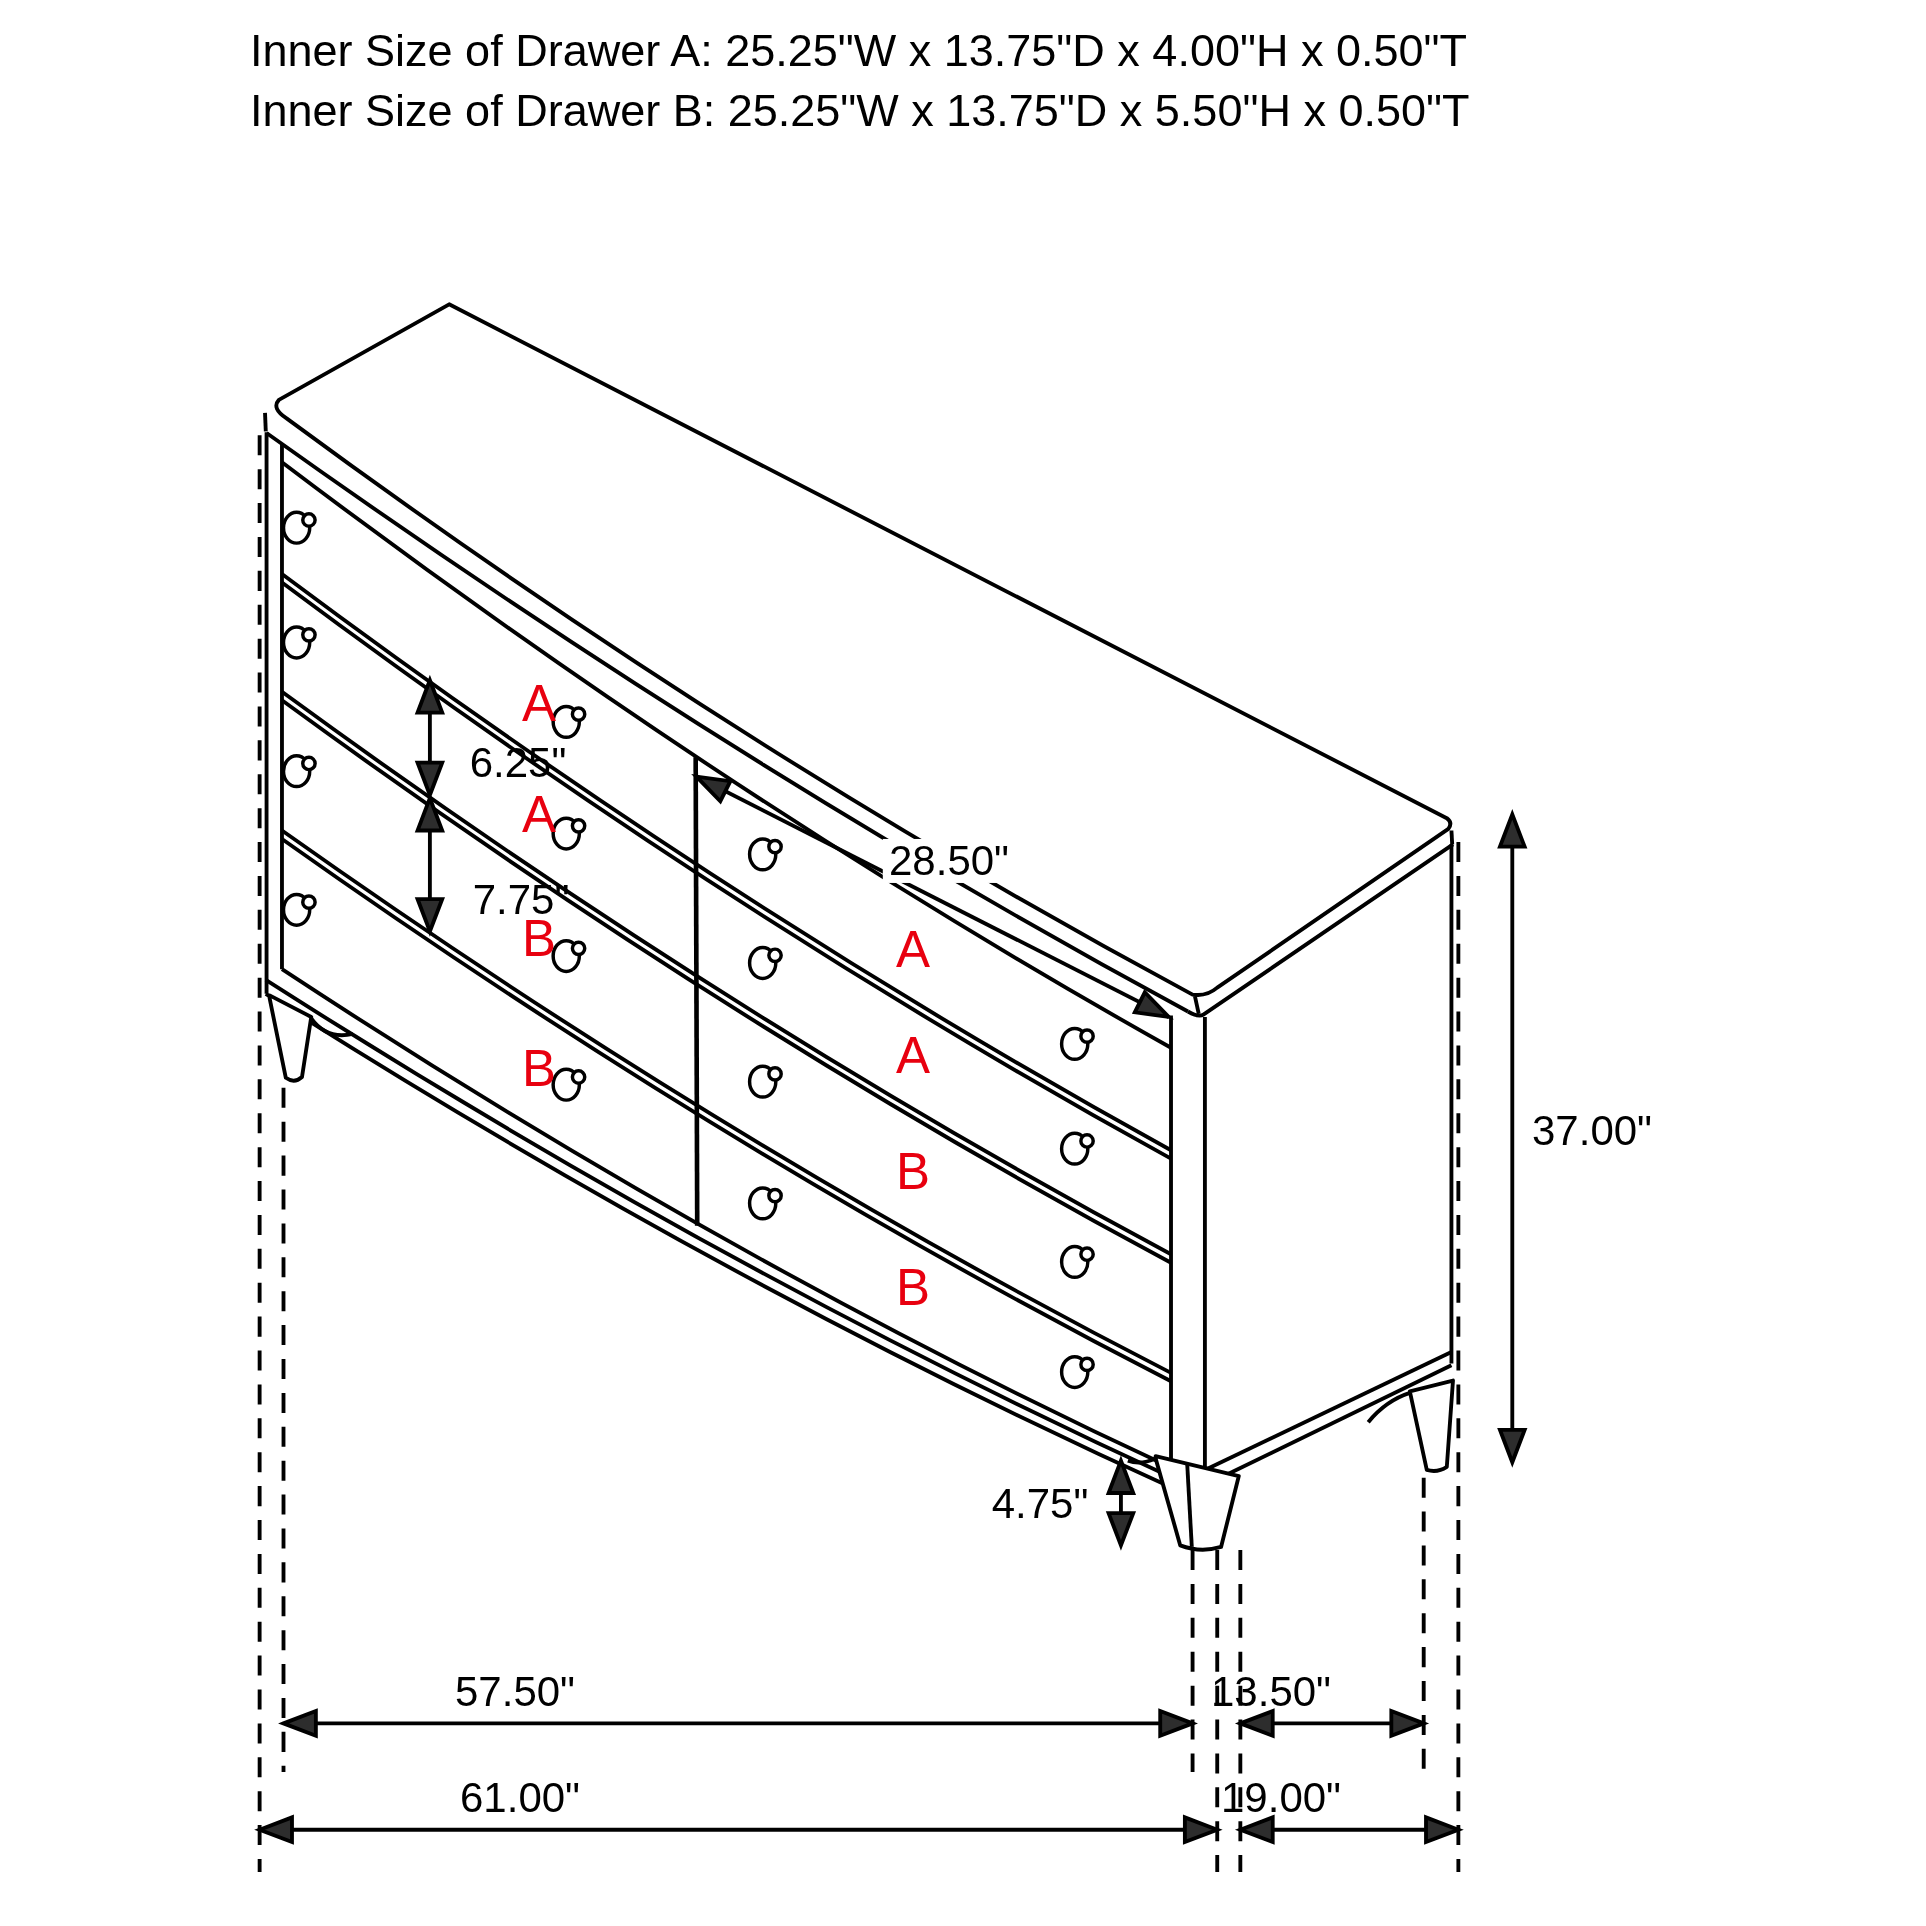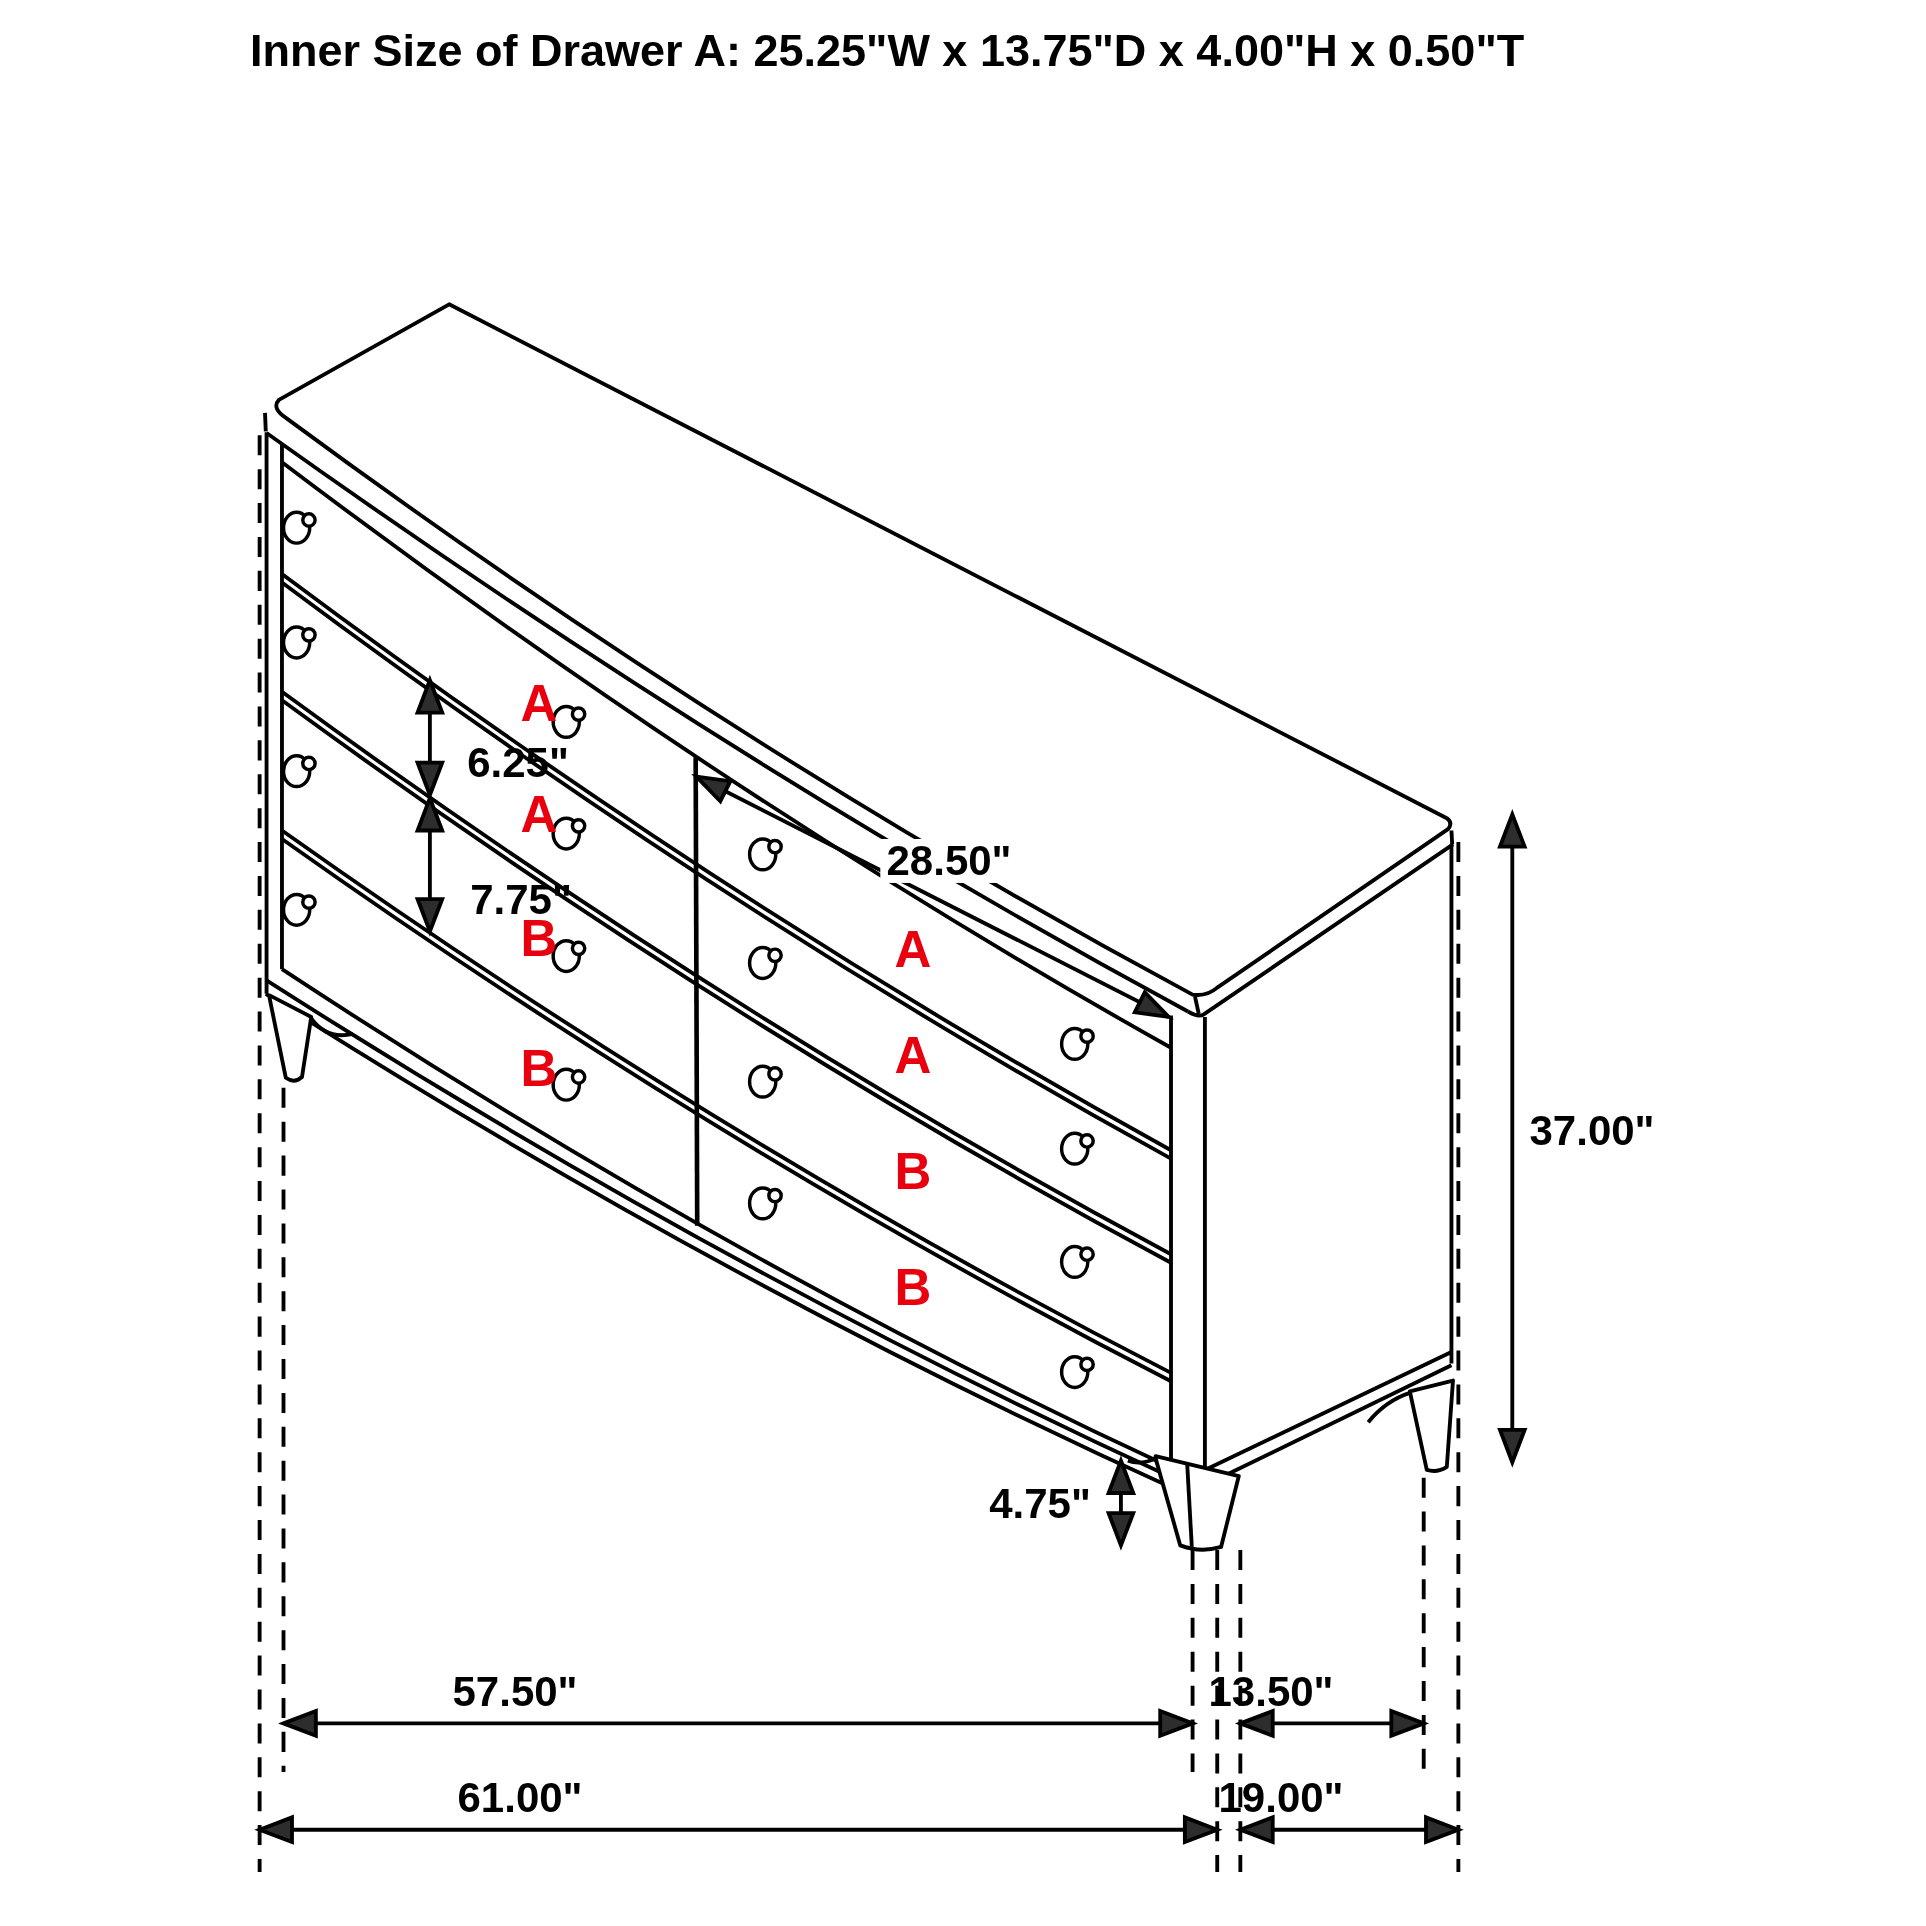--- a/index.html
+++ b/index.html
@@ -1,19 +1,19 @@
 <!DOCTYPE html>
 <html style="--line: #000000; --red: #e8000f; --arrow: #2d2d2d;font-size:12.3px"><head>
 <meta charset="utf-8">
 <style>
   html,body{margin:0;padding:0;background:#fff;}
   .stage{position:relative;width:1926px;height:1926px;background:#fff;overflow:hidden;
          font-family:"Liberation Sans",sans-serif;}
   svg.drawing{position:absolute;left:0;top:0;z-index:1;color:var(--line,#000);}
-  .txt{position:absolute;z-index:2;white-space:nowrap;font-weight:bold;color:#000;}
+  .txt{position:absolute;z-index:2;white-space:nowrap;font-weight:normal;color:#000;}
   .title-line{left:250px;font-size:45px;letter-spacing:0px;}
   .dim-label{transform:translate(-50%,-50%);font-size:42px;background:#fff;padding:0 6.2px;line-height:1.05;}
   .drawer-letter{transform:translate(-50%,-50%);font-size:51px;color:var(--red,#e8000f);
                  background:transparent;line-height:1;}
   .no-bg{background:transparent;}
 </style>
 </head>
 <body>
 
 <div class="stage">
@@ -197,20 +197,21 @@
 
       <g>
         <line x1="1614" y1="2375" x2="1889" y2="2375"></line>
         <polygon points="1610,2375 1652,2359 1652,2391"></polygon>
         <polygon points="1893,2375 1851,2359 1851,2391"></polygon>
       </g>
     </g>
   </svg>
 
   <div class="txt title-line" style="top:25.4px">Inner Size of Drawer A: 25.25"W x 13.75"D x 4.00"H x 0.50"T</div>
+  <div class="txt title-line" style="top:85px">Inner Size of Drawer B: 25.25"W x 13.75"D x 5.50"H x 0.50"T</div>
 
   <div class="txt drawer-letter" style="left:539px;top:703px">A</div>
   <div class="txt drawer-letter" style="left:539px;top:814px">A</div>
   <div class="txt drawer-letter" style="left:539px;top:938px">B</div>
   <div class="txt drawer-letter" style="left:539px;top:1068px">B</div>
 
   <div class="txt drawer-letter" style="left:913px;top:949px">A</div>
   <div class="txt drawer-letter" style="left:913px;top:1055px">A</div>
   <div class="txt drawer-letter" style="left:913px;top:1171px">B</div>
   <div class="txt drawer-letter" style="left:913px;top:1287px">B</div>

